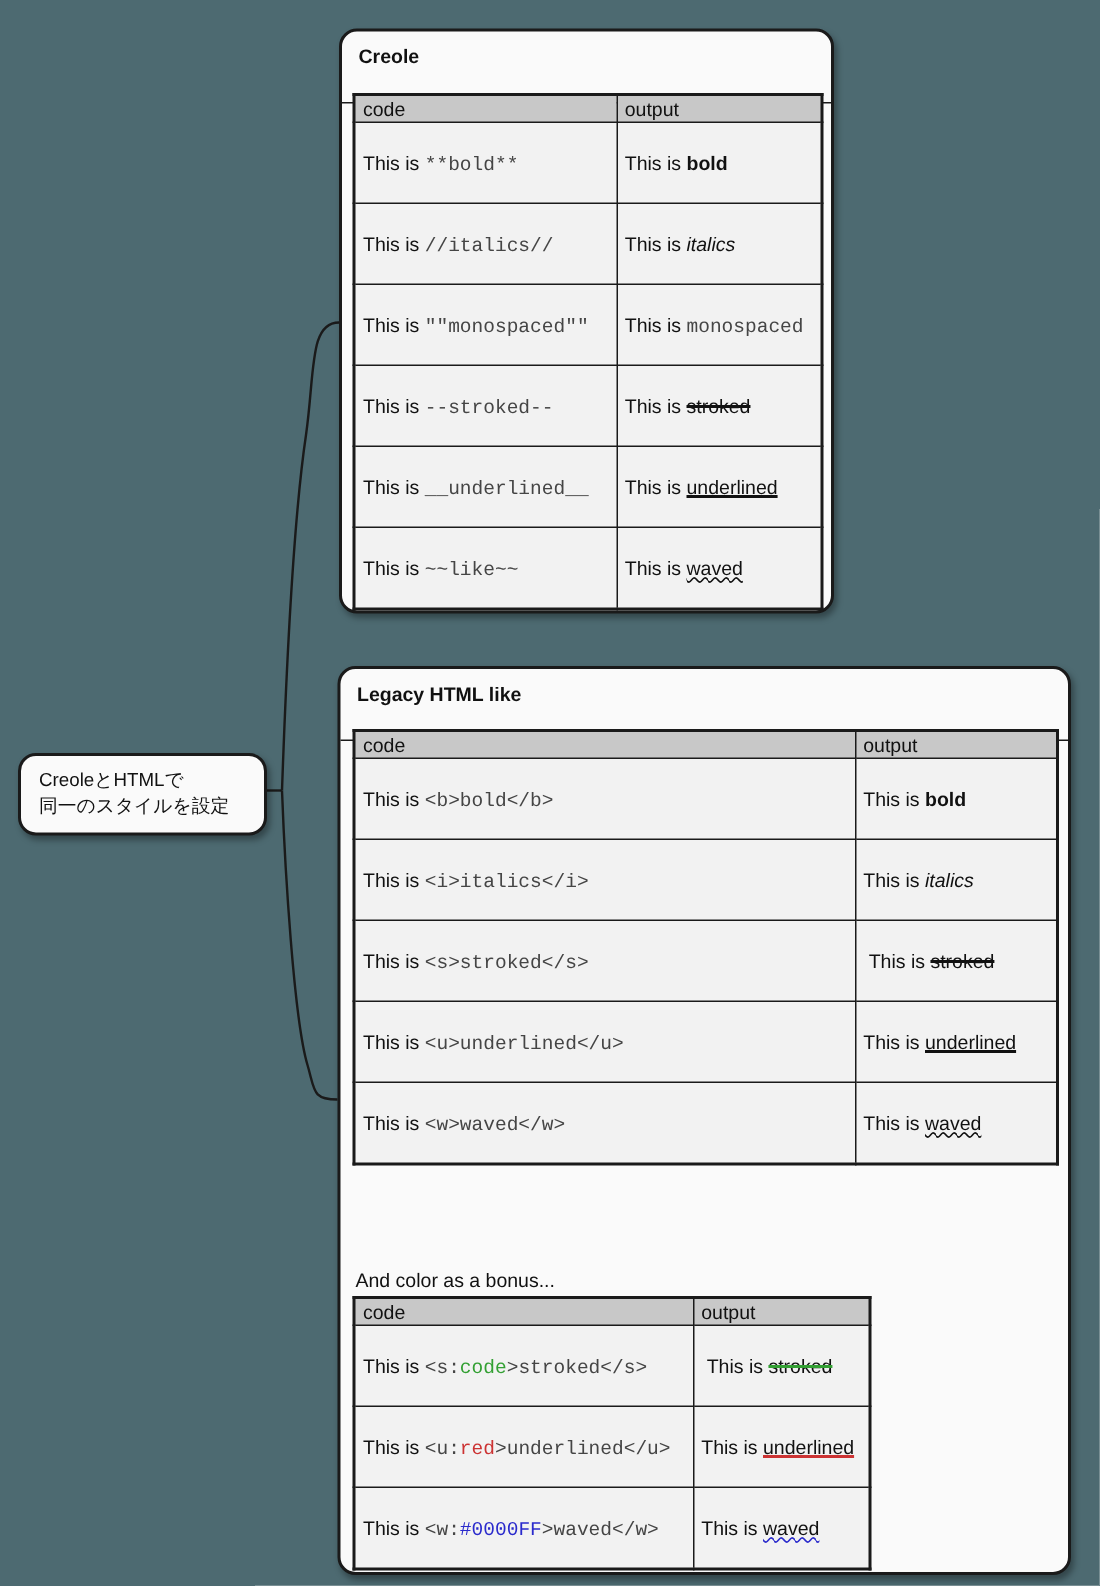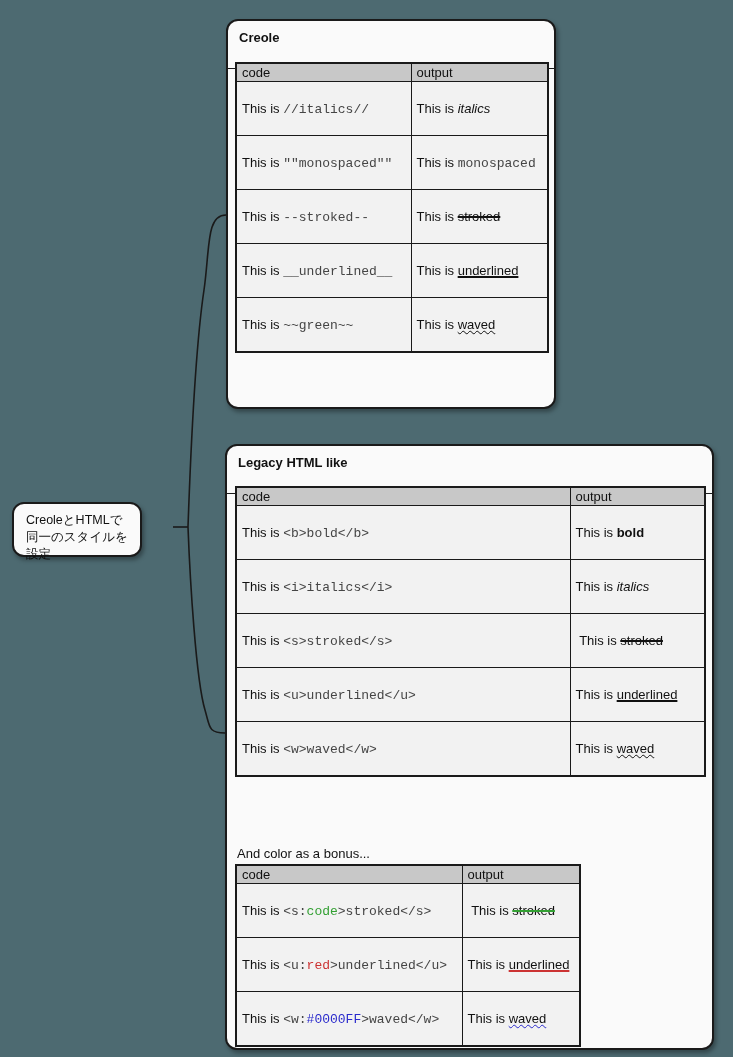--- a/index.html
+++ b/index.html
@@ -31,21 +31,21 @@
   .o-bold{font-weight:bold}
   .o-italic{font-style:italic}
   .o-mono{font-family:"Liberation Mono","DejaVu Sans Mono",monospace;color:var(--mono_text)}
   .o-strike{text-decoration:line-through;text-decoration-thickness:1.5px}
   .o-underline{text-decoration:underline;text-decoration-thickness:1.5px}
   .o-wave{text-decoration:underline wavy;text-decoration-thickness:1px}
   .dec-green{text-decoration-color:var(--green)}
   .dec-red{text-decoration-color:var(--red)}
   .dec-blue{text-decoration-color:var(--blue)}
 
-  .node{position:absolute;left:12px;top:502px;width:130px;height:55px;
+  .node{position:absolute;left:12px;top:502px;width:166px;height:55px;
     background:var(--box_fill);border:2px solid var(--border);border-radius:12px;
     box-shadow:2px 3px 4px rgba(0,0,0,.35);box-sizing:border-box;
     padding:8px 0 0 12px;font-size:12.5px;line-height:17px}
 
   .bonus-caption{position:absolute;left:10px;top:400px;font-size:13px}
 
   
   .box-creole{left:226px;top:19px;width:330px;height:390px}
   .box-legacy{left:225px;top:444px;width:489px;height:606px}
   .tbl-creole{left:7px;top:41px;width:312px}
@@ -74,37 +74,41 @@
       <colgroup>
           <col style="width:175px">
           <col style="width:137px">
         </colgroup>
       <tbody>
           <tr>
         <th>code</th>
         <th>output</th>
       </tr>
       <tr>
+        <td><span>This is </span><span class="mono">**bold**</span></td>
+        <td><span>This is </span><span class="o-bold">bold</span></td>
+      </tr>
+      <tr>
         <td><span>This is </span><span class="mono">//italics//</span></td>
         <td><span>This is </span><span class="o-italic">italics</span></td>
       </tr>
       <tr>
         <td><span>This is </span><span class="mono">""monospaced""</span></td>
         <td><span>This is </span><span class="o-mono">monospaced</span></td>
       </tr>
       <tr>
         <td><span>This is </span><span class="mono">--stroked--</span></td>
         <td><span>This is </span><span class="o-strike">stroked</span></td>
       </tr>
       <tr>
         <td><span>This is </span><span class="mono">__underlined__</span></td>
         <td><span>This is </span><span class="o-underline">underlined</span></td>
       </tr>
       <tr>
-        <td><span>This is </span><span class="mono">~~green~~</span></td>
+        <td><span>This is </span><span class="mono">~~like~~</span></td>
         <td><span>This is </span><span class="o-wave">waved</span></td>
       </tr>
     </tbody>
       </table>
   </div>
 
   <div class="box box-legacy">
     <div class="box-title">Legacy HTML like</div>
     <table class="tbl tbl-legacy">
       <colgroup>

